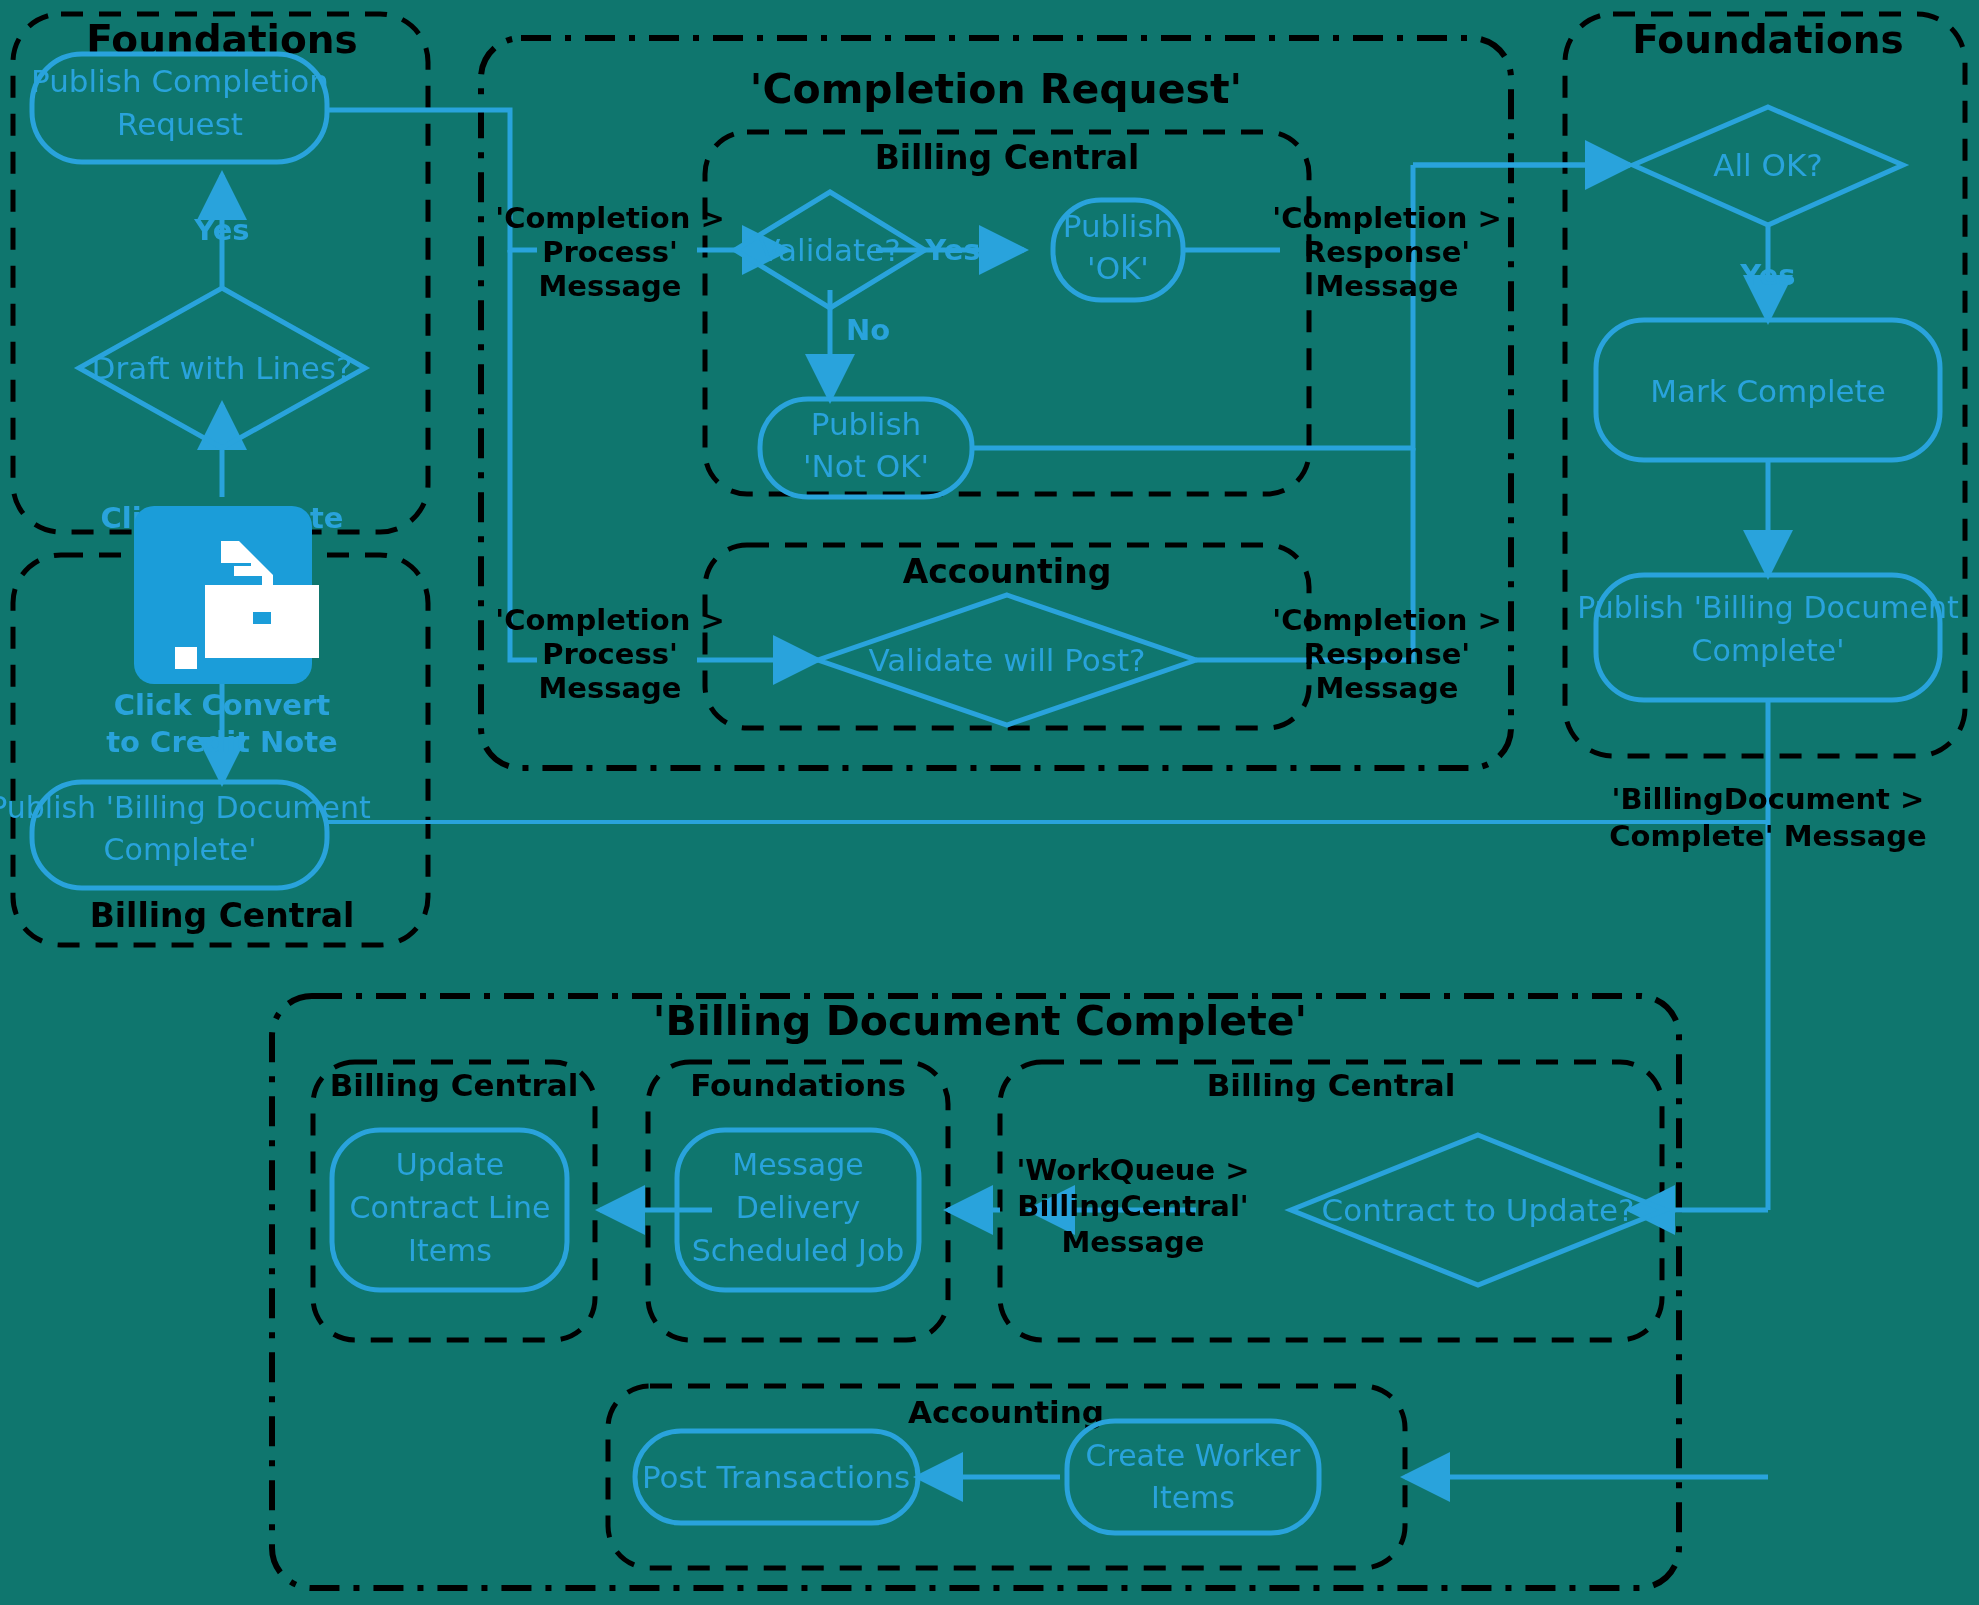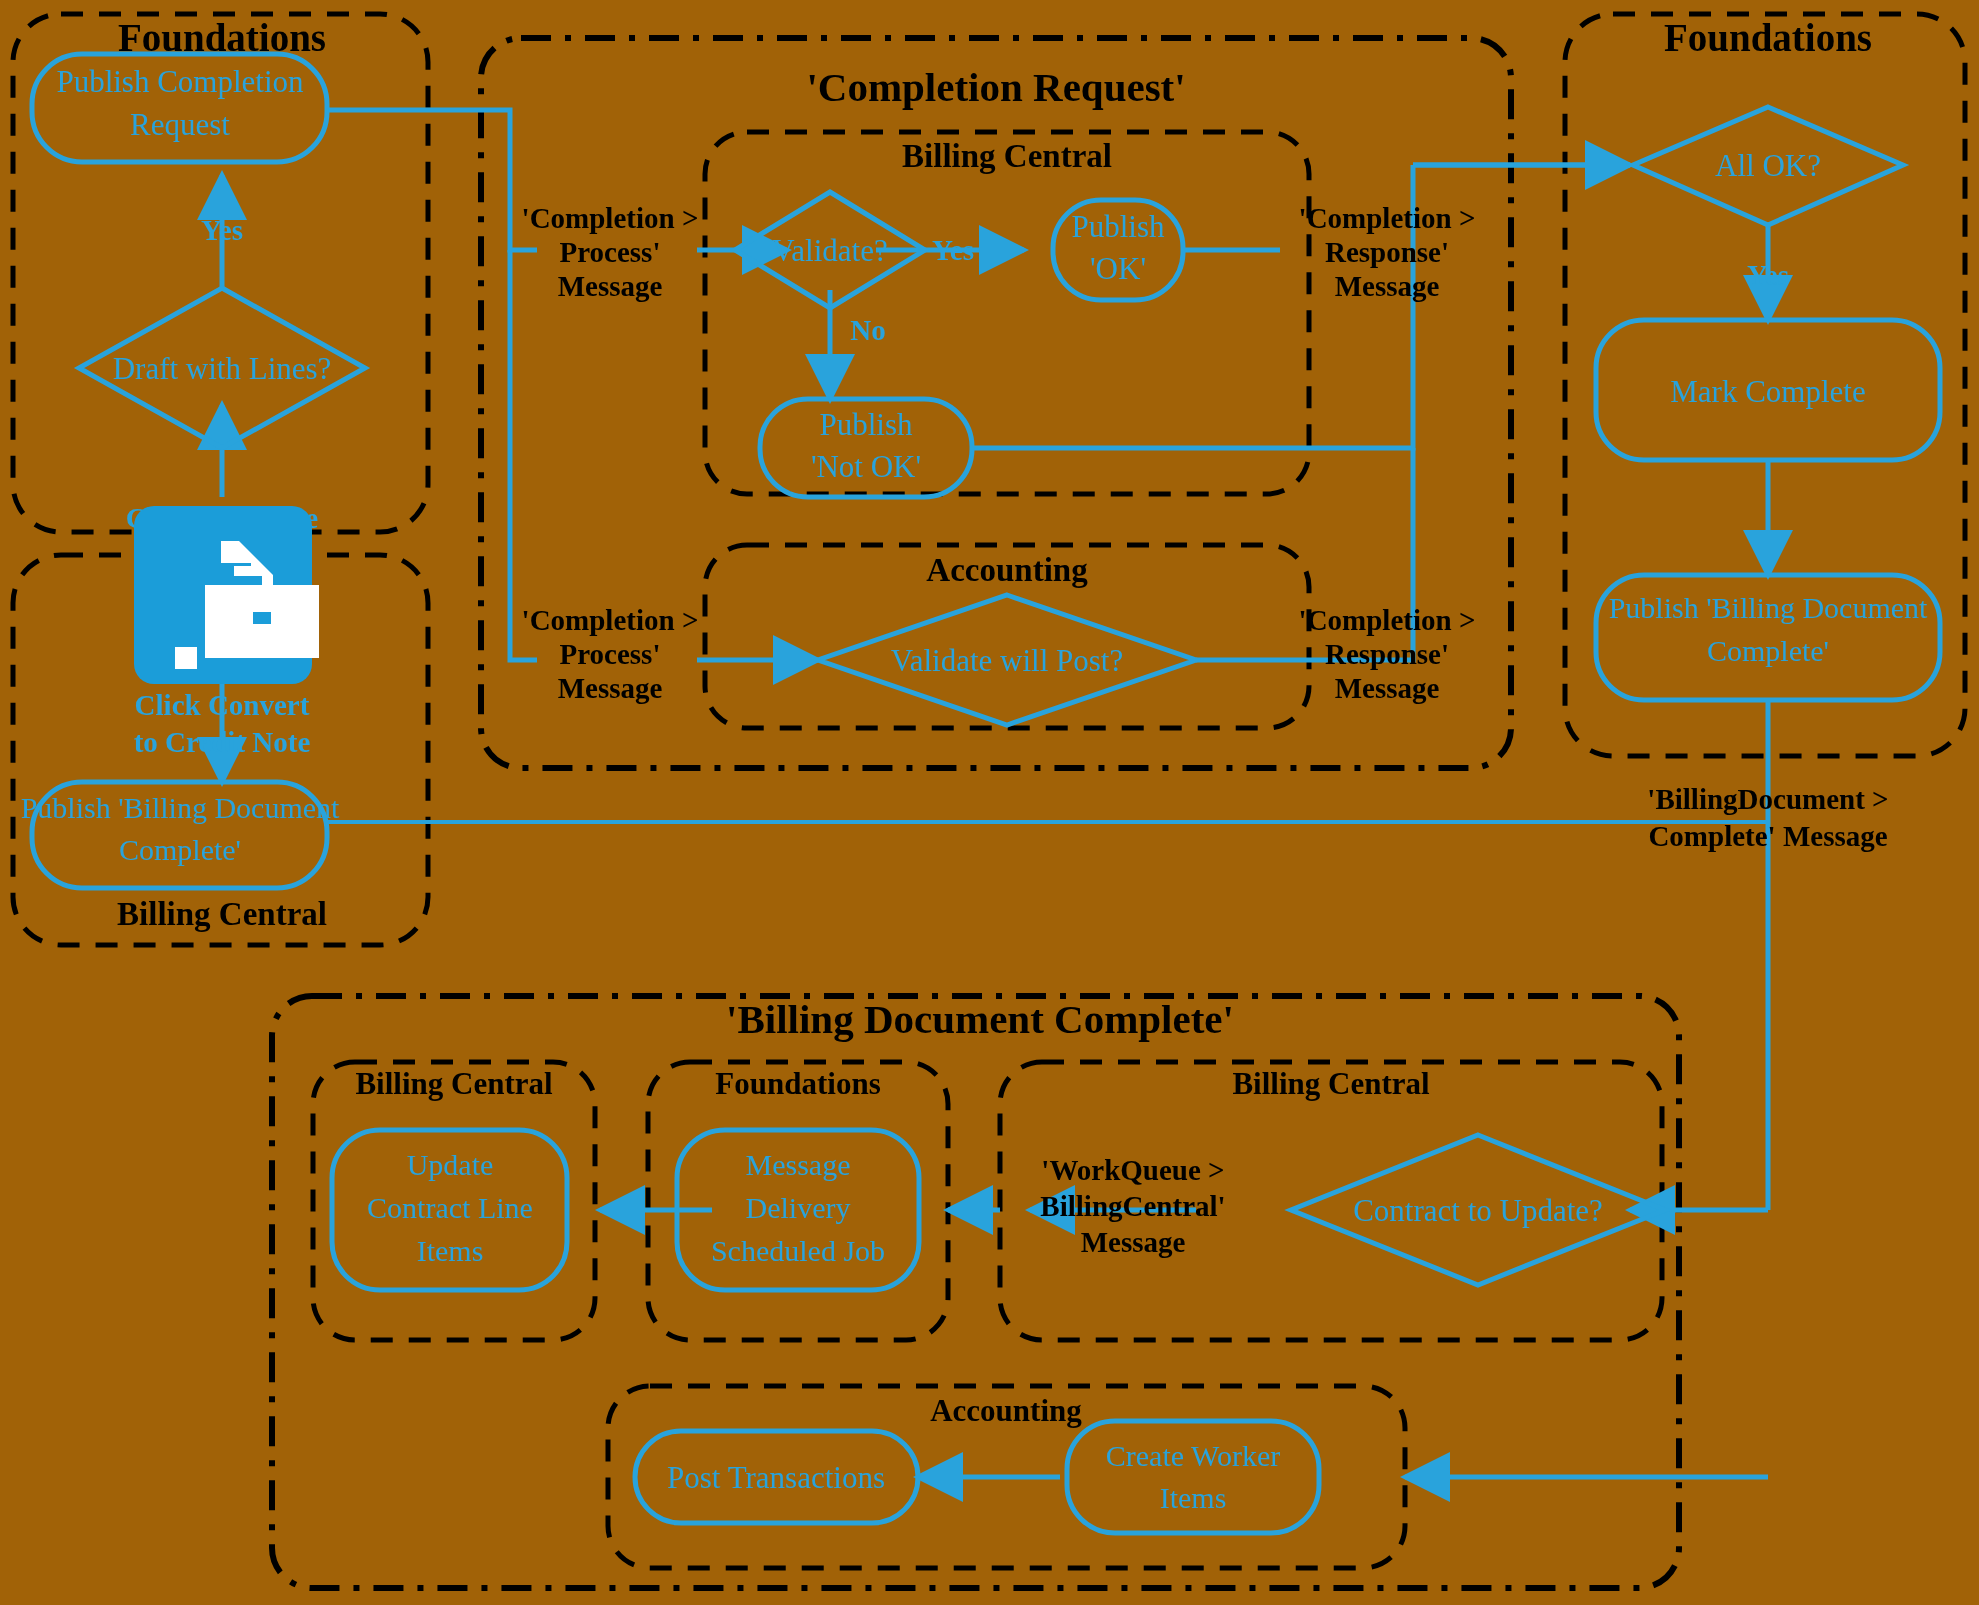--- a/index.html
+++ b/index.html
@@ -1,17 +1,17 @@
 <!DOCTYPE html>
 <html><head>
 <meta charset="utf-8">
 <style>
   html,body{margin:0;padding:0;background:#ffffff;}
   body{width:1979px;height:1605px;font-family:"DejaVu Sans","Liberation Sans",sans-serif;}
-  #stage{position:relative;width:1979px;height:1605px;overflow:hidden;background:#a16207;font-family:Liberation Serif, serif;}
+  #stage{position:relative;width:1979px;height:1605px;overflow:hidden;background:#0f766e;}
   svg#diagram{position:absolute;left:0;top:0;width:1979px;height:1605px;}
   .grp-title{font-weight:bold;fill:#000000;text-anchor:middle;dominant-baseline:middle;}
   .edge-label{font-weight:bold;fill:#000000;text-anchor:middle;}
   .node-label{fill:#29A3DC;text-anchor:middle;}
   .flow-label{fill:#29A3DC;text-anchor:middle;font-weight:600;}
   .shape{fill:none;stroke:#29A3DC;stroke-width:5;}
   .conn{stroke:#29A3DC;stroke-width:5;fill:none;}
   .conn-thin{stroke:#29A3DC;stroke-width:4;fill:none;}
   .grp-dash{fill:none;stroke:#000000;stroke-width:5;stroke-dasharray:22 16;}
   .grp-dashdot{fill:none;stroke:#000000;stroke-width:6;stroke-dasharray:30 14 6 14;}

